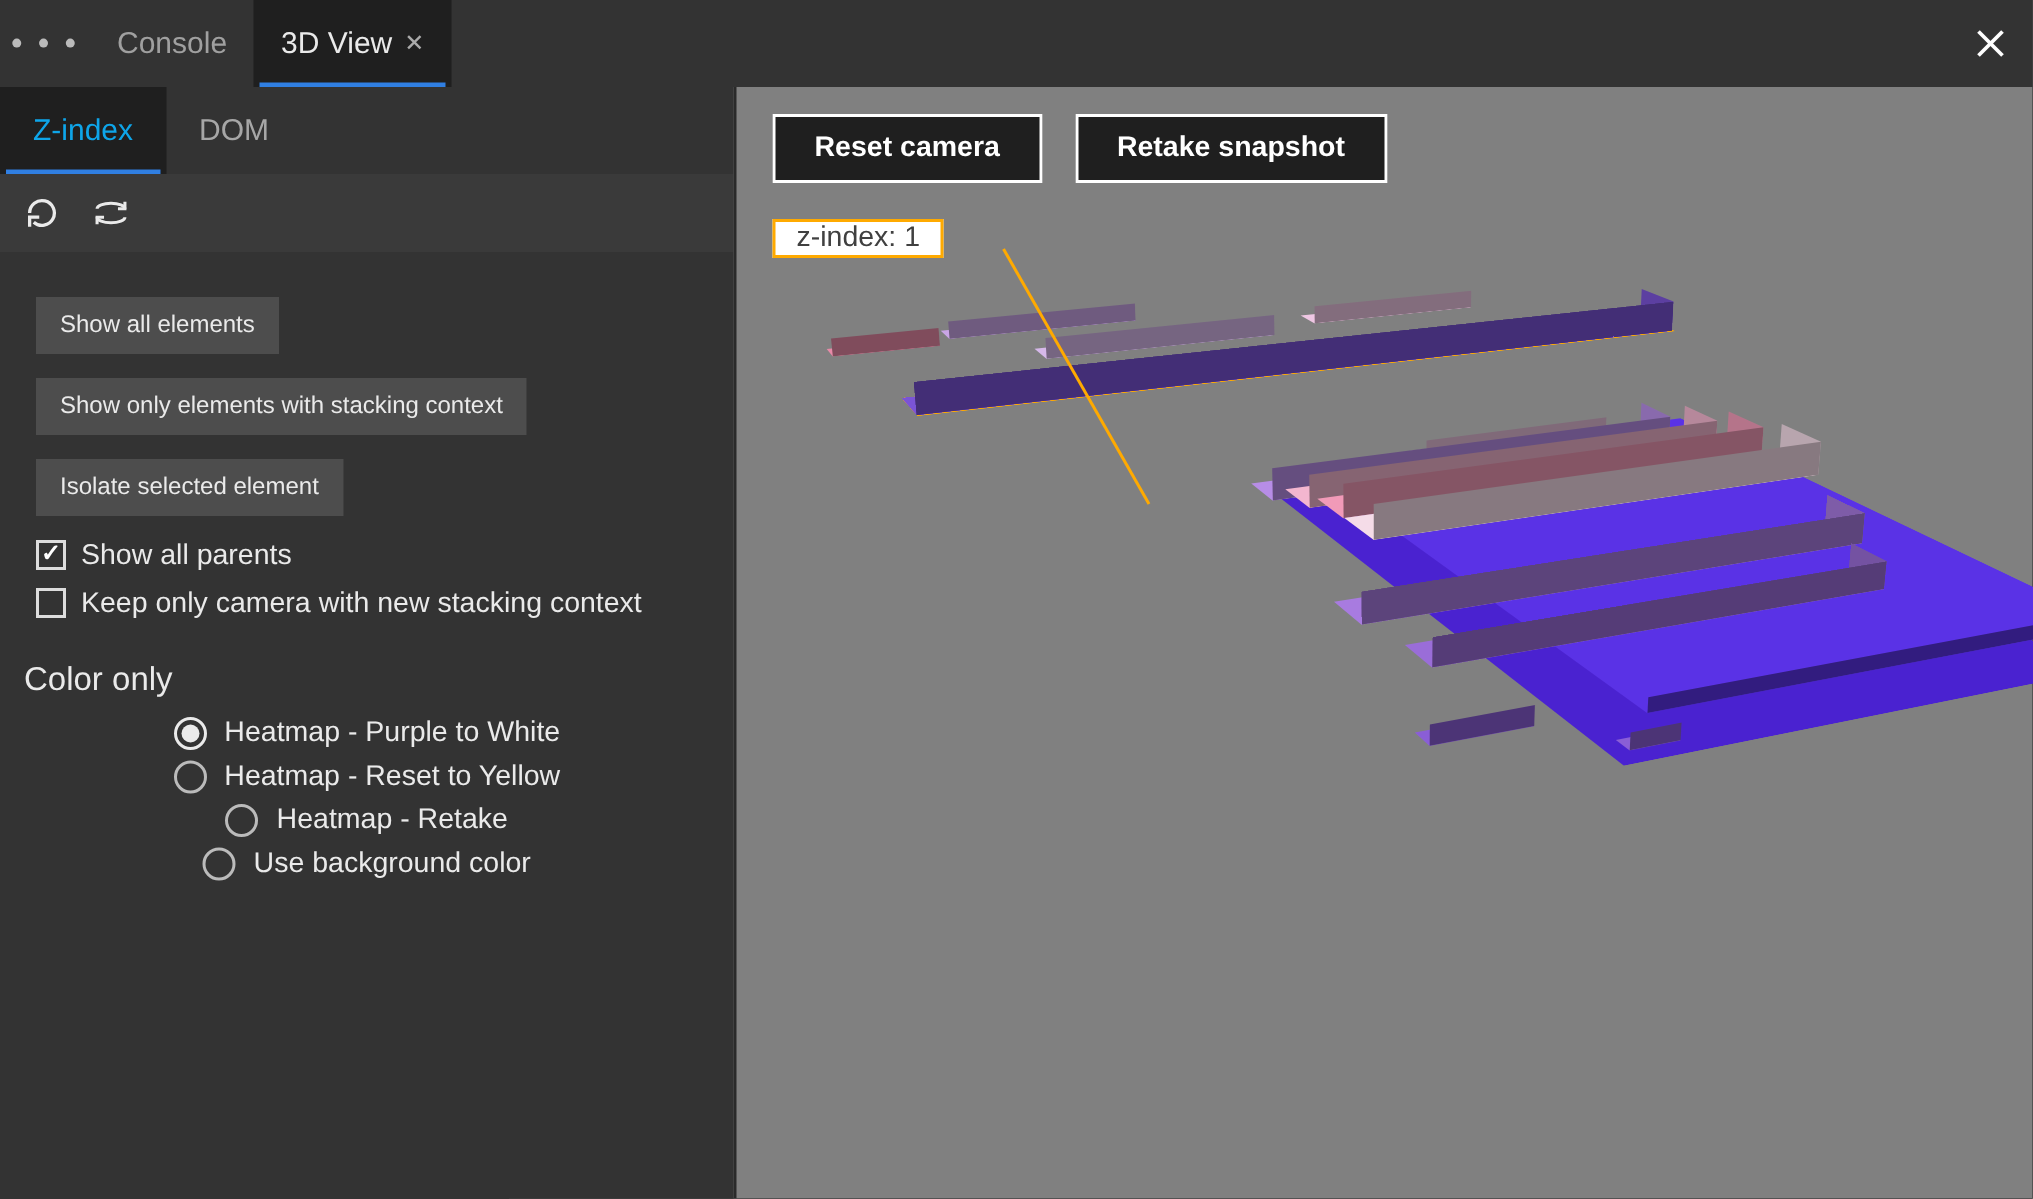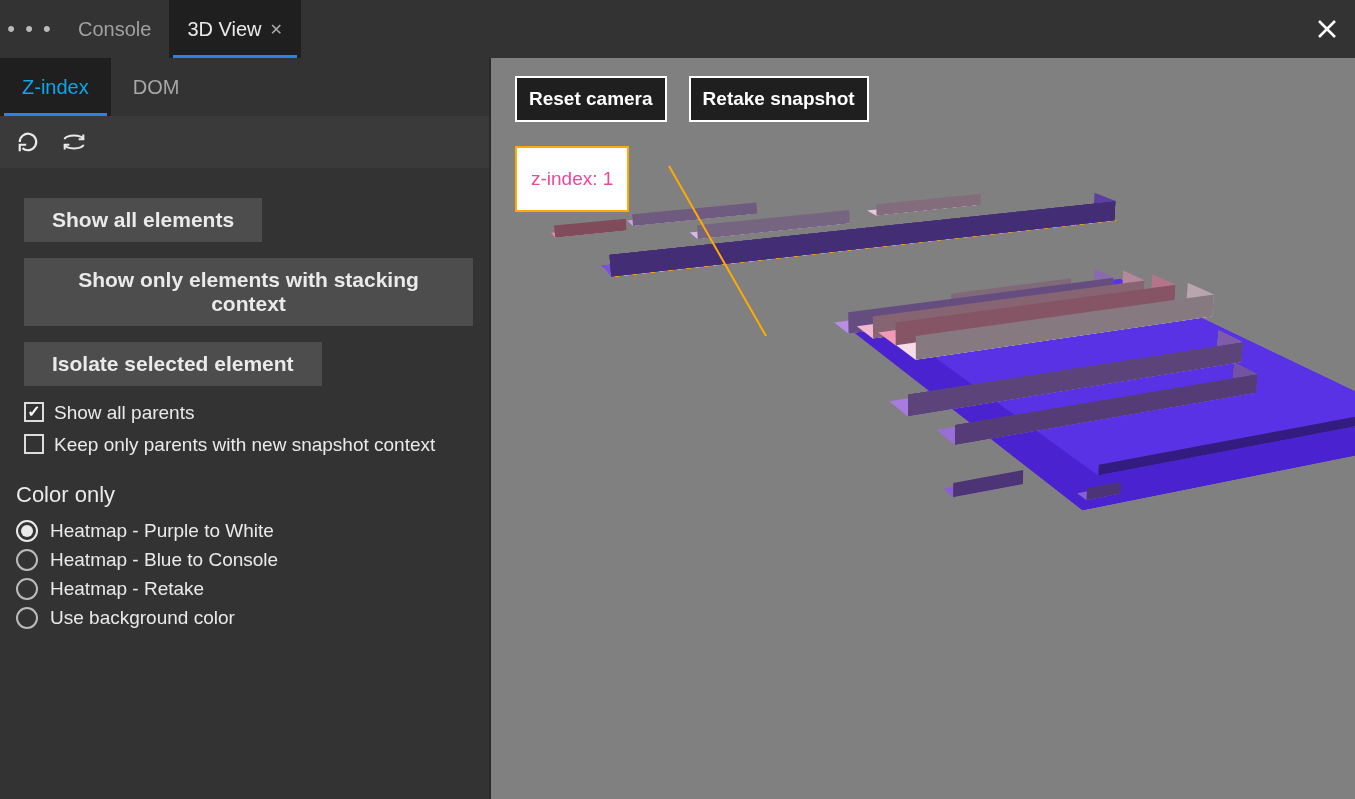--- a/index.html
+++ b/index.html
@@ -31,35 +31,35 @@
   .toolbar { display: flex; align-items: center; gap: 18px; height: 52px; padding: 0 14px; background: #3a3a3a; }
   .tb-icon { width: 28px; height: 28px; display: flex; align-items: center; justify-content: center; color: #eaeaea; cursor: pointer; }
 
   .pane { flex: 1; overflow-y: auto; background: #333333; padding: 22px 16px 20px 16px; color: #eaeaea; }
 
   .check-row { display: flex; align-items: flex-start; gap: 10px; margin: 10px 0 18px 8px; font-size: 19px; line-height: 26px; }
   .check-row.tight { margin: 6px 0 6px 8px; }
   .chk { width: 20px; height: 20px; border: 2px solid #ddd; background: transparent; display: flex; align-items: center; justify-content: center; flex-shrink: 0; margin-top: 2px; }
   .chk.checked::after { content: "✓"; color: #fff; font-size: 16px; line-height: 1; font-weight: bold; }
 
-  .panel-btn { display: inline-block; background: #4d4d4d; color: #eaeaea; font-size: 21px; padding: 10px 28px; margin: 8px 0 8px 8px; border: none; cursor: pointer; font-weight: bold; }
+  .panel-btn { display: inline-block; background: #4d4d4d; color: #eaeaea; font-size: 16px; padding: 10px 16px; margin: 8px 0 8px 8px; border: none; cursor: pointer; }
 
   .section-title { font-size: 22px; margin: 24px 0 12px 0; color: #eaeaea; }
 
-  .radio-row { display: flex; align-items: center; gap: 12px; margin: 7px 0 7px 0; font-size: 19px; }
+  .radio-row { display: flex; align-items: center; gap: 12px; margin: 7px 0 7px 0; font-size: 19px; justify-content: center; }
   .rdo { width: 22px; height: 22px; border: 2px solid #bbb; border-radius: 50%; display: flex; align-items: center; justify-content: center; flex-shrink: 0; }
   .rdo.selected { border-color: #eaeaea; }
   .rdo.selected::after { content: ""; width: 12px; height: 12px; border-radius: 50%; background: #eaeaea; }
 
   
   .viewport { flex: 1; position: relative; background: #808080; overflow: hidden; border-left: 2px solid #2a2a2a; }
   .vp-buttons { position: absolute; left: 24px; top: 18px; display: flex; gap: 22px; z-index: 10; }
-  .vp-btn { background: #1f1f1f; color: #fff; border: 2px solid #fff; font-size: 19px; font-weight: 600; padding: 10px 12px; cursor: pointer; }
-
-  .tooltip { position: absolute; left: 24px; top: 88px; background: #fff; color: #ec4899; border: 2px solid #ffaa00; font-size: 19px; padding: 20px 14px; z-index: 10; }
+  .vp-btn { background: #1f1f1f; color: #fff; border: 2px solid #fff; font-size: 19px; font-weight: 600; padding: 10px 26px; cursor: pointer; }
+
+  .tooltip { position: absolute; left: 24px; top: 88px; background: #fff; color: #404040; border: 2px solid #ffaa00; font-size: 19px; padding: 0 14px; z-index: 10; }
   .leader { position: absolute; left: 0; top: 0; pointer-events: none; z-index: 9; }
 
   
   .scene { position: absolute; left: 50%; top: 50%; width: 900px; height: 700px; transform-style: preserve-3d; perspective: 1400px; }
   .stage { position: absolute; left: 50%; top: 50%; width: 0; height: 0; transform-style: preserve-3d; transform: translate(-10px, -40px) rotateX(68deg) rotateZ(-24deg); }
   
   
   .block { position: absolute; transform-style: preserve-3d; }
   .block .top { position: absolute; left: 0; top: 0; width: 100%; height: 100%; }
   .block .side { position: absolute; left: 0; bottom: 0; width: 100%; transform-origin: bottom; transform: rotateX(-90deg); filter: brightness(0.55); }
@@ -124,32 +124,32 @@
         <div><button class="panel-btn">Show all elements</button></div>
         <div><button class="panel-btn">Show only elements with stacking context</button></div>
         <div><button class="panel-btn">Isolate selected element</button></div>
 
         <label class="check-row tight">
           <span class="chk checked"></span>
           <span>Show all parents</span>
         </label>
         <label class="check-row tight">
           <span class="chk"></span>
-          <span>Keep only parents with new snapshot context</span>
+          <span>Keep only camera with new stacking context</span>
         </label>
 
         <div class="section-title">Color only</div>
 
         <label class="radio-row">
           <span class="rdo selected"></span>
           <span>Heatmap - Purple to White</span>
         </label>
         <label class="radio-row">
           <span class="rdo"></span>
-          <span>Heatmap - Blue to Console</span>
+          <span>Heatmap - Reset to Yellow</span>
         </label>
         <label class="radio-row">
           <span class="rdo"></span>
           <span>Heatmap - Retake</span>
         </label>
         <label class="radio-row">
           <span class="rdo"></span>
           <span>Use background color</span>
         </label>
       </div>

